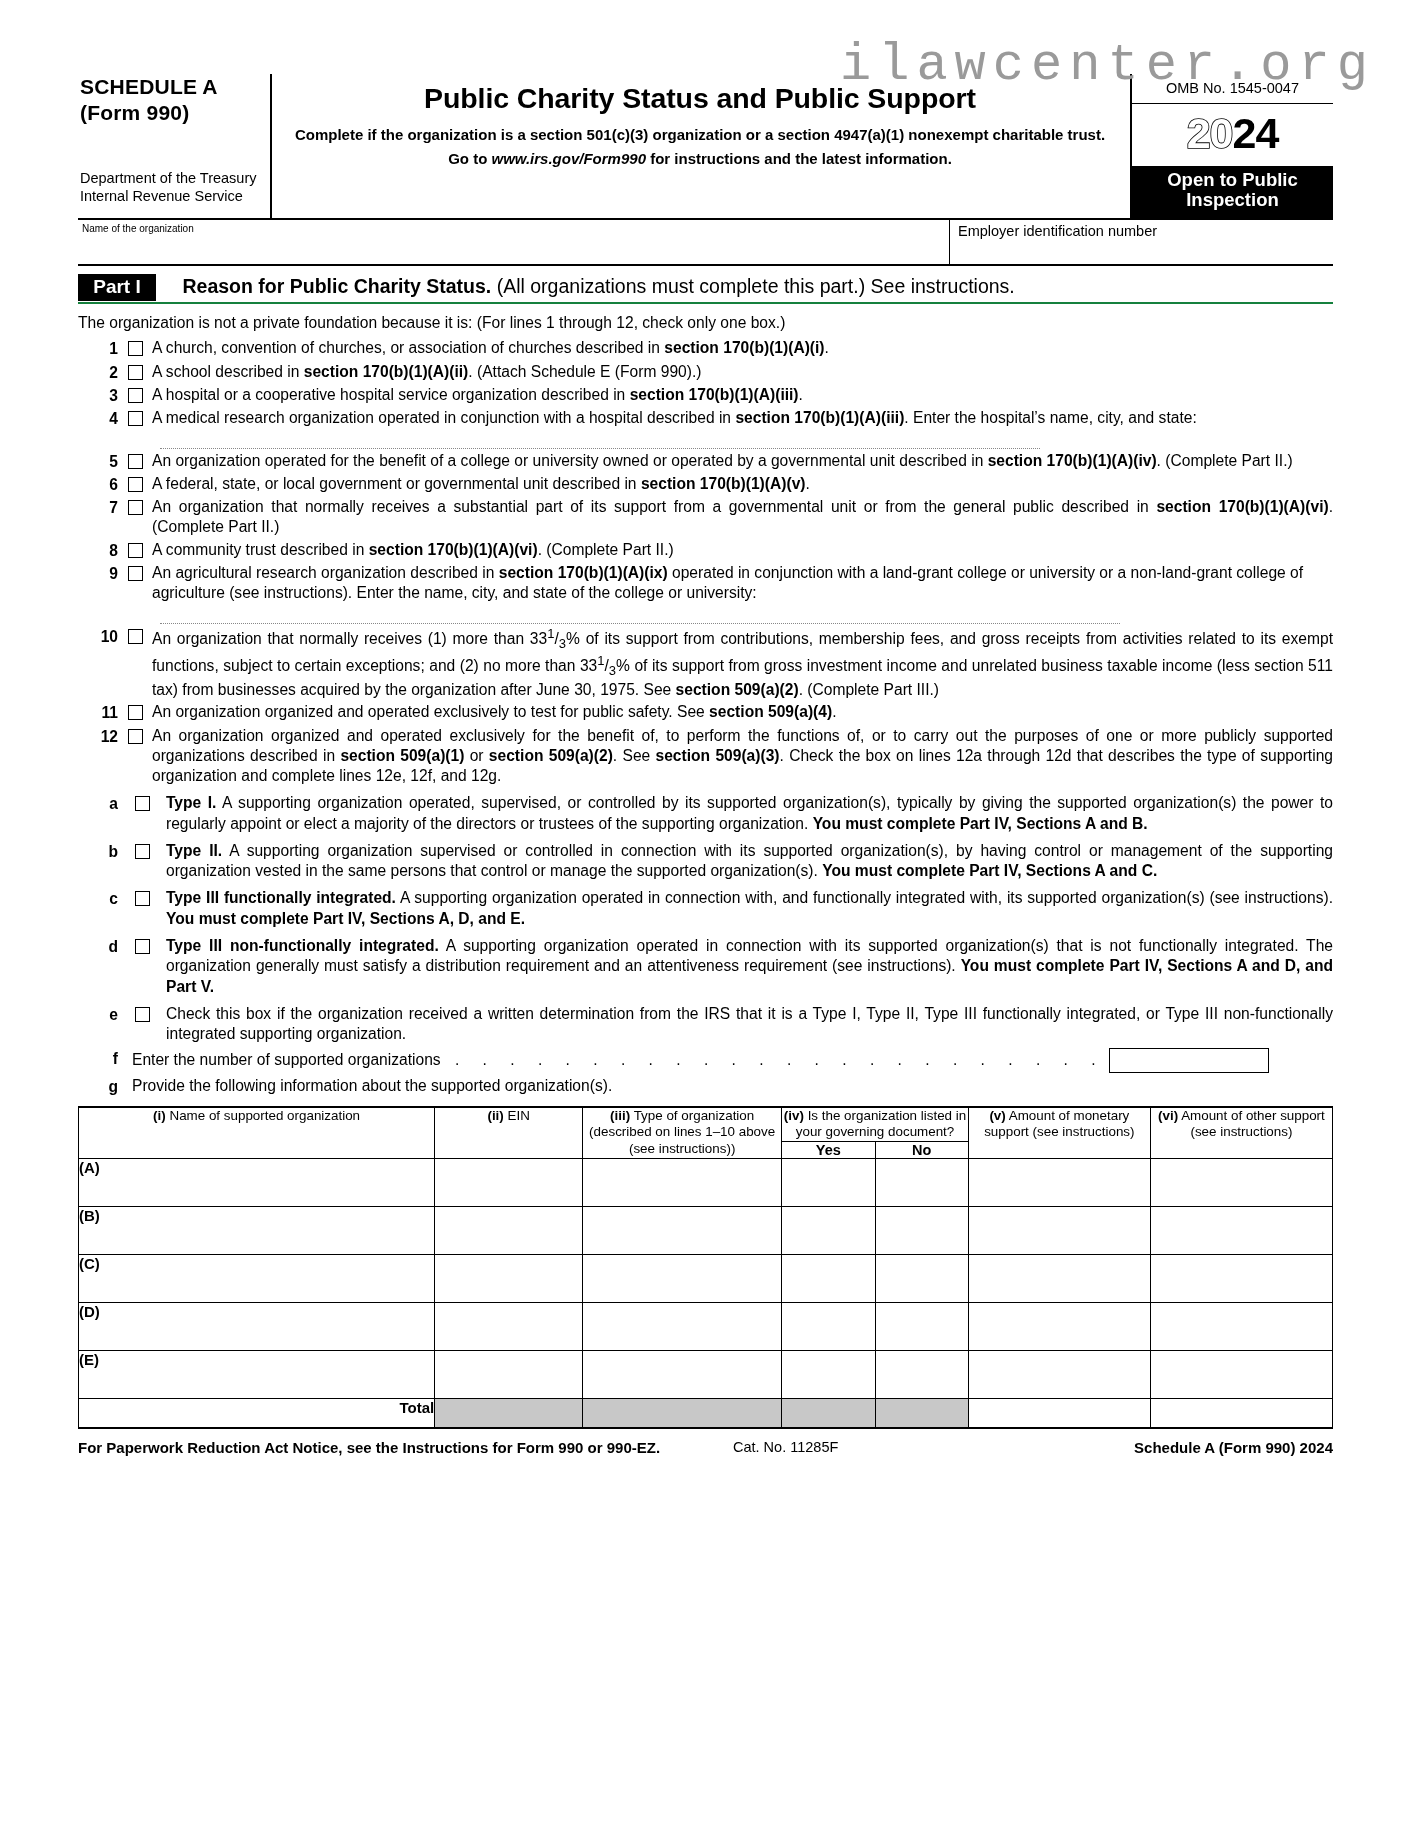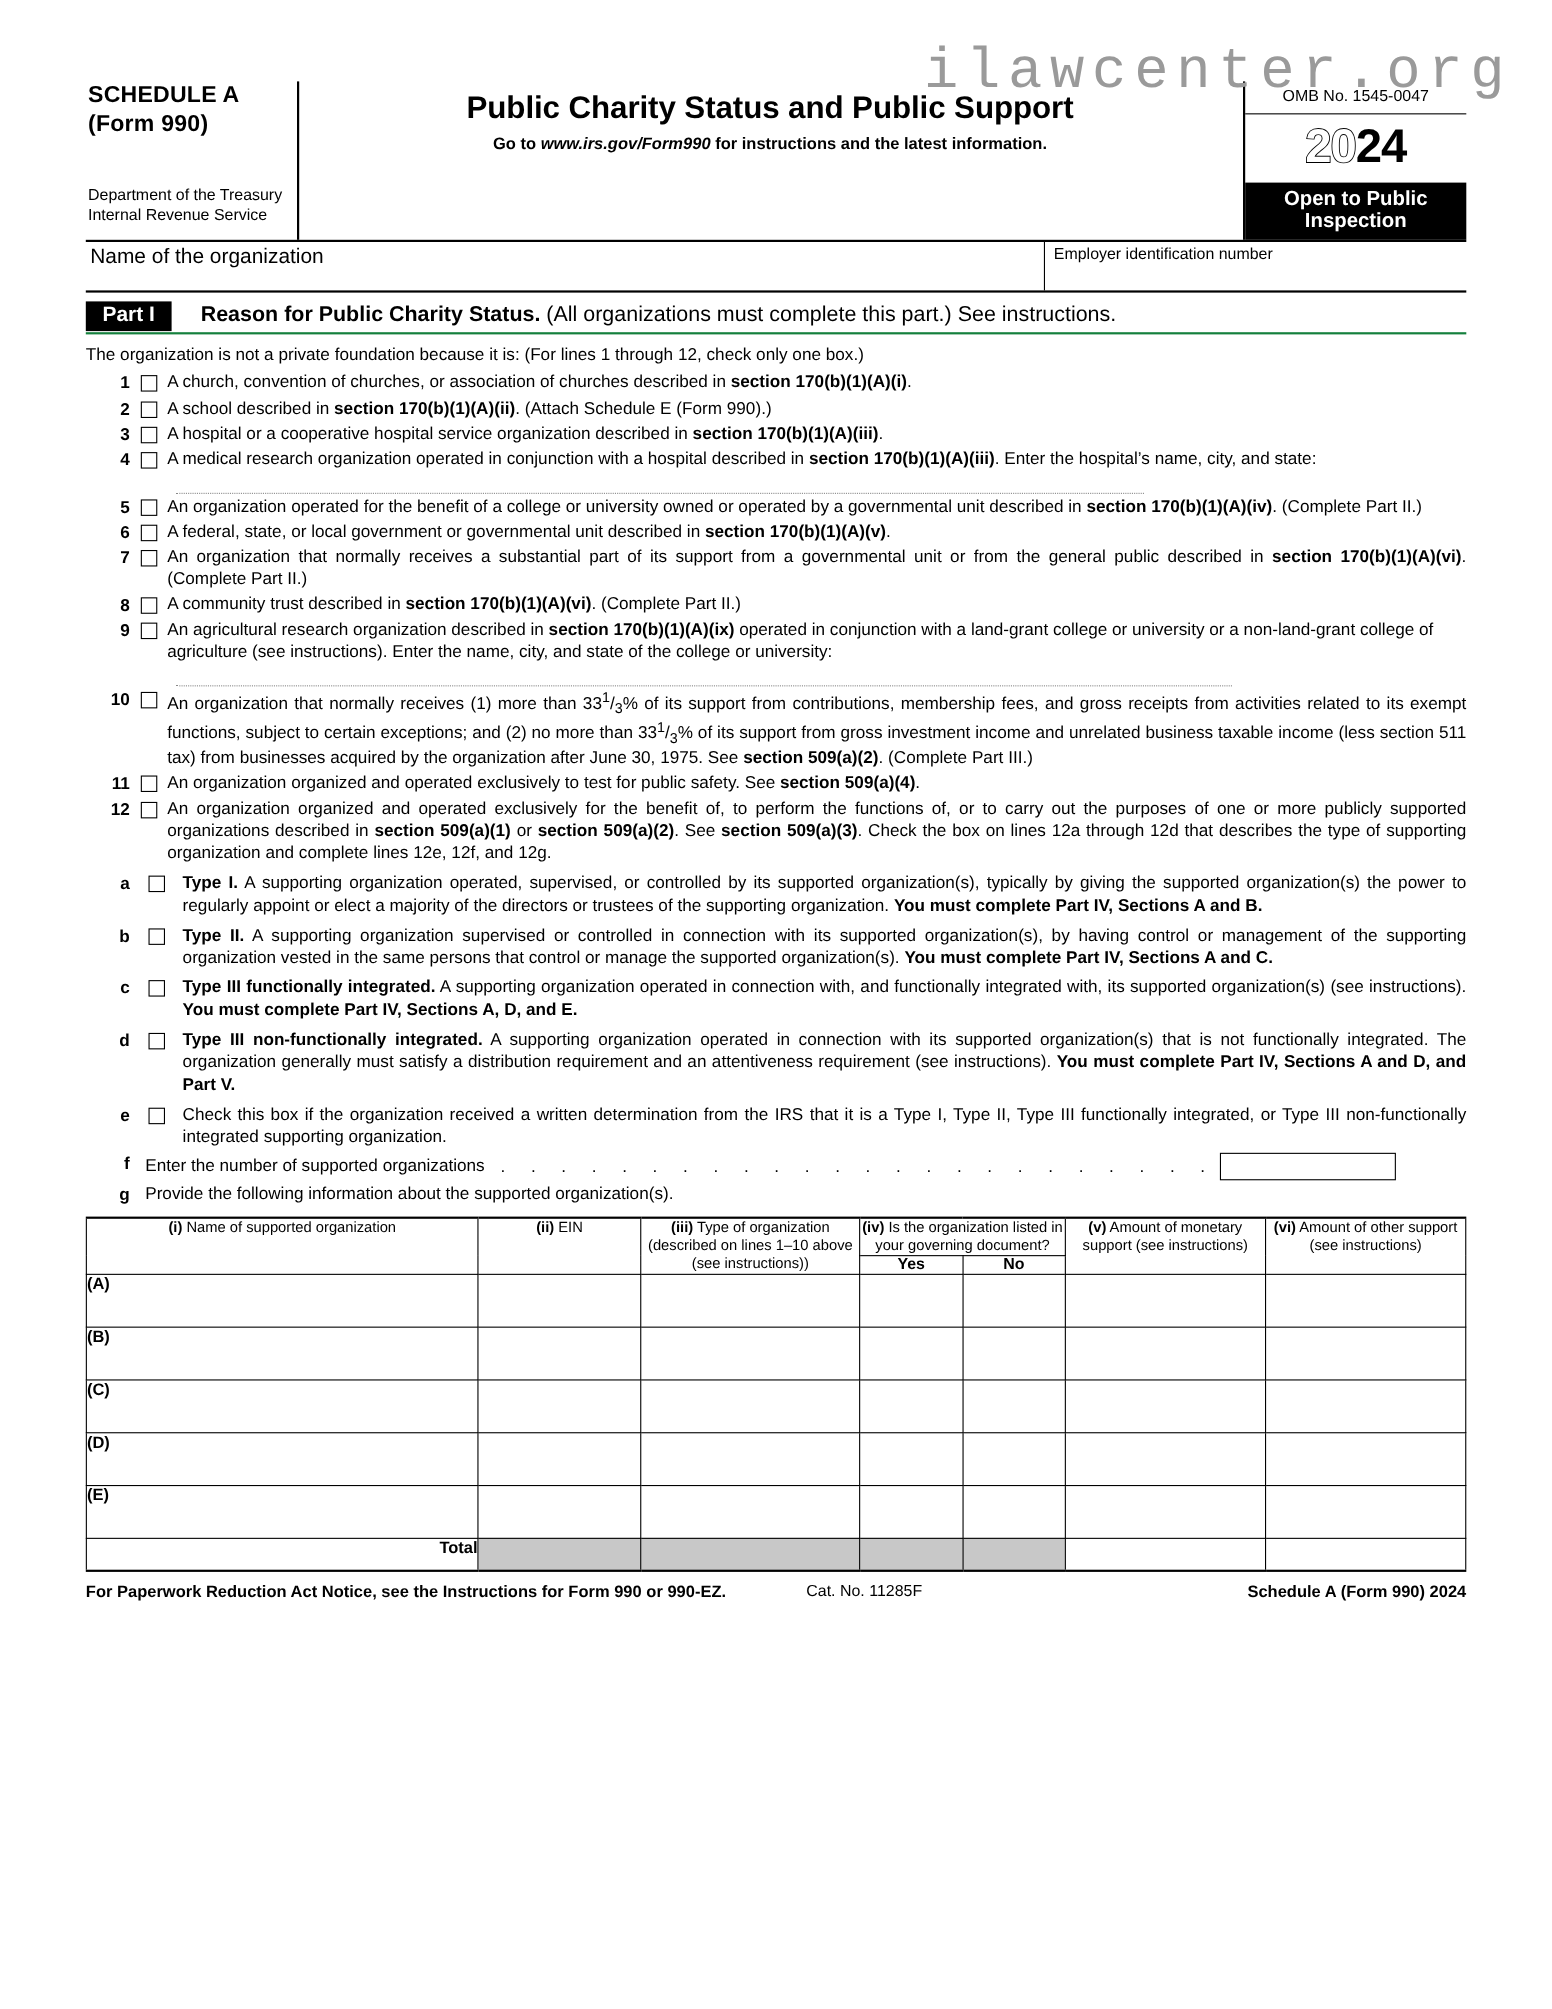--- a/index.html
+++ b/index.html
@@ -72,21 +72,21 @@
     font-size: 18.5px; font-weight: bold; line-height: 1.1;
     padding: 4px 0 5px 0; height: 52px;
   }
 
   
   .band {
     position: absolute; left: 78px; top: 218px; width: 1255px; height: 48px;
     border-top: 2px solid #000; border-bottom: 2px solid #000;
   }
   .band-left { position:absolute; left:0; top:0; width: 872px; height: 100%;
-               border-right: 1px solid #000; padding: 3px 0 0 4px; font-size: 19px; }
+               border-right: 1px solid #000; padding: 3px 0 0 4px; font-size: 10px; }
   .band-right { position:absolute; left:872px; top:0; width: 383px; height:100%;
                 padding: 3px 0 0 8px; font-size: 14.5px; }
 
   
   .parthead {
     position: absolute; left: 78px; top: 274px; width: 1255px; height: 30px;
     border-bottom: 2px solid #15803d;
   }
   .part-tag {
     display:inline-block; background:#000; color:#fff; font-weight:bold;
@@ -171,20 +171,21 @@
         <div>(Form 990)</div>
       </div>
       <div class="dept">
         <div>Department of the Treasury</div>
         <div>Internal Revenue Service</div>
       </div>
     </div>
 
     <div class="hdr-center">
       <div class="main-title">Public Charity Status and Public Support</div>
+      <div class="sub1">Complete if the organization is a section 501(c)(3) organization or a section 4947(a)(1) nonexempt charitable trust.</div>
       <div class="sub3"><span>Go to </span><i>www.irs.gov/Form990</i><span> for instructions and the latest information.</span></div>
     </div>
 
     <div class="hdr-right">
       <div class="omb">OMB No. 1545-0047</div>
       <div class="yearbox">
         <span class="year"><span class="hollow">20</span><span>24</span></span>
       </div>
       <div class="openbox">
         <div>Open to Public</div>

